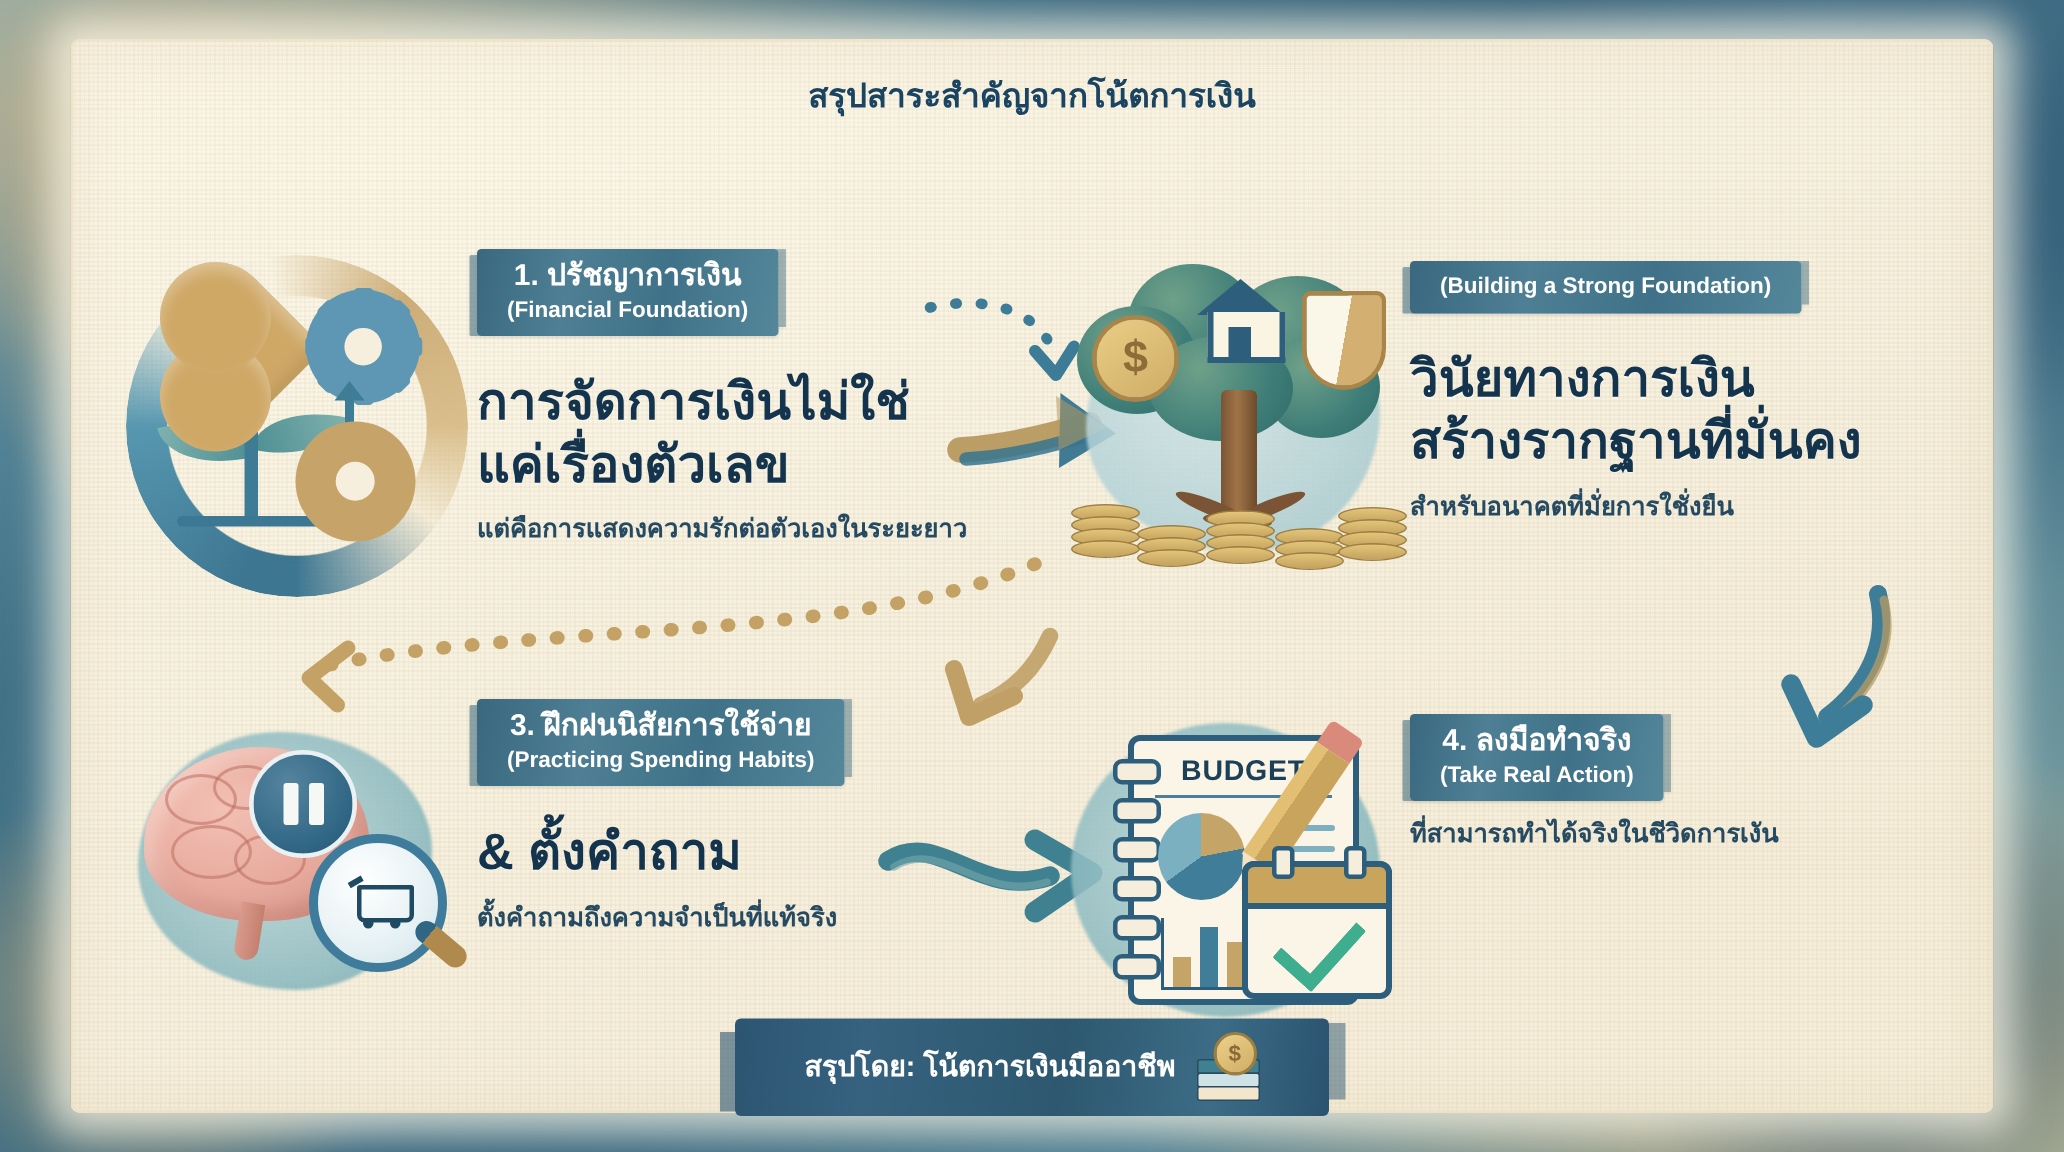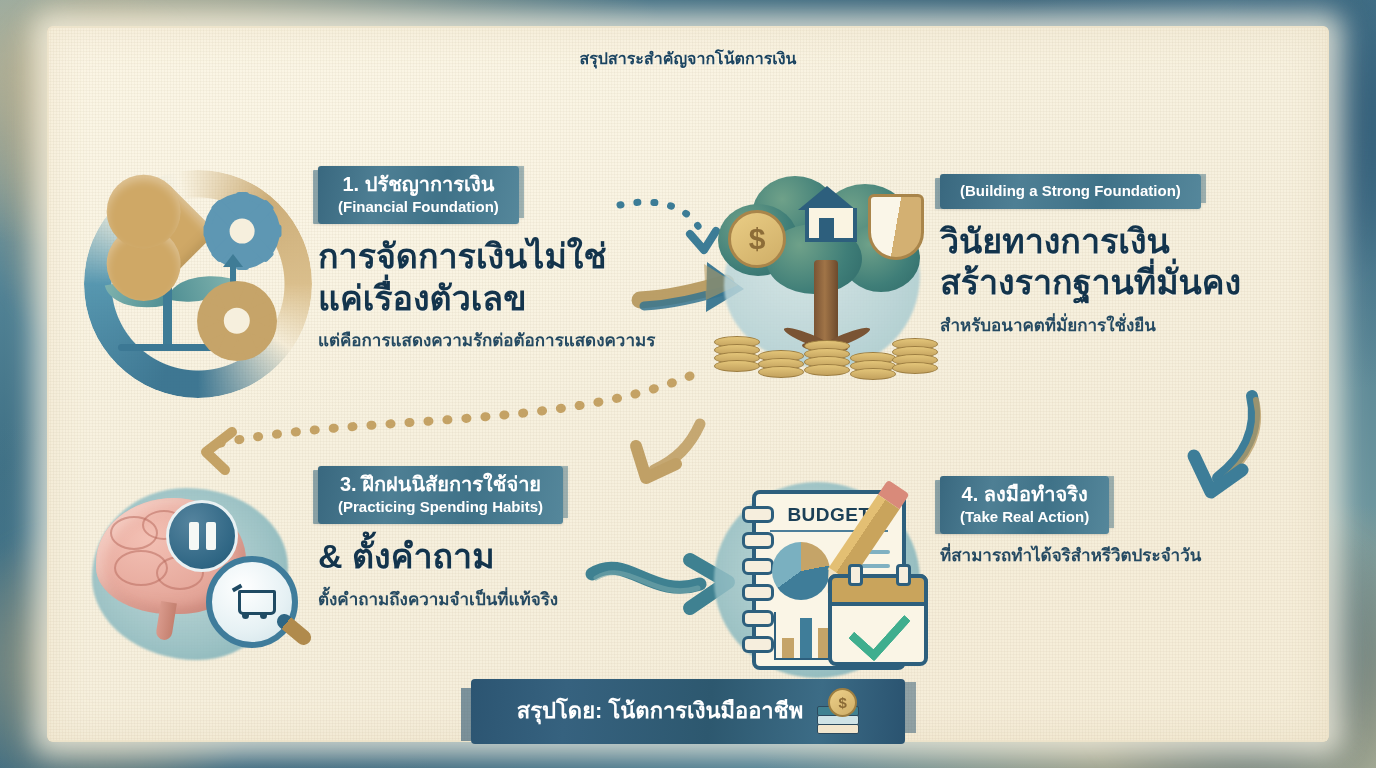--- a/index.html
+++ b/index.html
@@ -55,21 +55,21 @@
   }
 
   
   .header{position:absolute;left:0;right:0;top:36px;text-align:center;z-index:6;}
   .title{
     font-size:38px;font-weight:bold;color:#12344c;letter-spacing:.2px;
     line-height:1.18;margin:0 60px;
     text-shadow:0 1px 0 rgba(255,255,255,.55);
   }
   .subtitle{
-    margin-top:10px;font-size:16px;color:#1b4460;font-weight:bold;
+    margin-top:10px;font-size:22px;color:#1b4460;font-weight:bold;
     text-shadow:0 1px 0 rgba(255,255,255,.5);
   }
 
   
   .grid{position:absolute;left:60px;top:160px;width:1260px;height:530px;z-index:5;}
   .quad{position:absolute;display:flex;align-items:flex-start;}
   .q1{left:18px;  top:0;   width:610px;}
   .q2{left:650px; top:8px; width:600px;}
   .q3{left:18px;  top:300px;width:600px;}
   .q4{left:650px; top:310px;width:600px;}
@@ -200,35 +200,35 @@
     display:inline-block;position:relative;padding:7px 20px 9px;
     color:#ffffff;font-weight:bold;line-height:1.18;text-align:center;
     background:linear-gradient(100deg,#39687f 0%, #4e7f94 30%, #3f7288 62%, #55879b 100%);
     border-radius:3px;
     box-shadow:-7px 2px 0 -2px rgba(62,110,131,.55), 8px -3px 0 -3px rgba(62,110,131,.45);
     filter:drop-shadow(0 1px 1px rgba(0,0,0,.12));
   }
   .badge .th{font-size:20px;display:block;}
   .badge .en{font-size:15px;display:block;margin-top:1px;}
   .headline{
-    margin-top:12px;font-size:34px;font-weight:bold;color:#13344c;line-height:1.22;
+    margin-top:24px;font-size:34px;font-weight:bold;color:#13344c;line-height:1.22;
     text-shadow:0 1px 0 rgba(255,255,255,.5);
   }
   .caption{margin-top:7px;font-size:17px;font-weight:bold;color:#254a62;}
 
   
   .arrows{position:absolute;inset:0;z-index:4;pointer-events:none;}
 
   
   .footer{position:absolute;left:0;right:0;bottom:24px;display:flex;justify-content:center;z-index:7;}
   .footer-wrap{position:relative;display:flex;align-items:center;gap:14px;padding:11px 46px 14px;}
   .footer-brush{position:absolute;inset:0;border-radius:4px;
     background:linear-gradient(95deg,#2c5572 0%, #36627f 22%, #2d586f 55%, #3c6c86 80%, #2a5370 100%);
     box-shadow:-16px 3px 0 -6px rgba(44,85,114,.6), 18px -4px 0 -7px rgba(44,85,114,.5);}
-  .footer-text{position:relative;color:#fff;font-size:22px;font-weight:bold;}
+  .footer-text{position:relative;color:#fff;font-size:19px;font-weight:bold;}
   .books{position:relative;width:42px;height:40px;}
   .books .bk{position:absolute;left:0;width:40px;height:8px;border-radius:2px;border:1.5px solid #2c4a5e;}
   .books .coin2{position:absolute;left:11px;top:-2px;width:25px;height:25px;border-radius:50%;
      background:linear-gradient(145deg,#edd089,#cfae67);border:2px solid #9d7e41;
      display:flex;align-items:center;justify-content:center;color:#8a6a36;font-size:15px;font-weight:bold;}
 </style>
 </head>
 <body>
 
 <div class="poster">
@@ -310,21 +310,21 @@
       </div>
       <div class="txt">
         <div class="badge">
           <span class="th">1. ปรัชญาการเงิน</span>
           <span class="en">(Financial Foundation)</span>
         </div>
         <div class="headline">
           <div>การจัดการเงินไม่ใช่</div>
           <div>แค่เรื่องตัวเลข</div>
         </div>
-        <div class="caption">แต่คือการแสดงความรักต่อตัอการแสดงความร</div>
+        <div class="caption">แต่คือการแสดงความรักต่อตัวเองในระยะยาว</div>
       </div>
     </div>
 
     <div class="quad q2">
       <div class="art">
         <div class="blob"></div>
         <div class="cp" style="left:42px;top:8px;width:86px;height:78px;"></div>
         <div class="cp" style="left:8px;top:36px;width:80px;height:72px;"></div>
         <div class="cp" style="left:108px;top:16px;width:94px;height:84px;"></div>
         <div class="cp" style="left:132px;top:56px;width:78px;height:68px;"></div>
@@ -452,21 +452,21 @@
           <div class="clip" style="left:16px"></div>
           <div class="clip" style="left:64px"></div>
           <div class="check"></div>
         </div>
       </div>
       <div class="txt right">
         <div class="badge">
           <span class="th">4. ลงมือทำจริง</span>
           <span class="en">(Take Real Action)</span>
         </div>
-        <div class="caption">ที่สามารถทำได้จริสำหรีวิตประจำวัน</div>
+        <div class="caption">ที่สามารถทำได้จริงในชีวิดการเงัน</div>
       </div>
     </div>
 
   </div>
 
   <div class="footer">
     <div class="footer-wrap">
       <div class="footer-brush"></div>
       <div class="footer-text">สรุปโดย: โน้ตการเงินมืออาชีพ</div>
       <div class="books">

